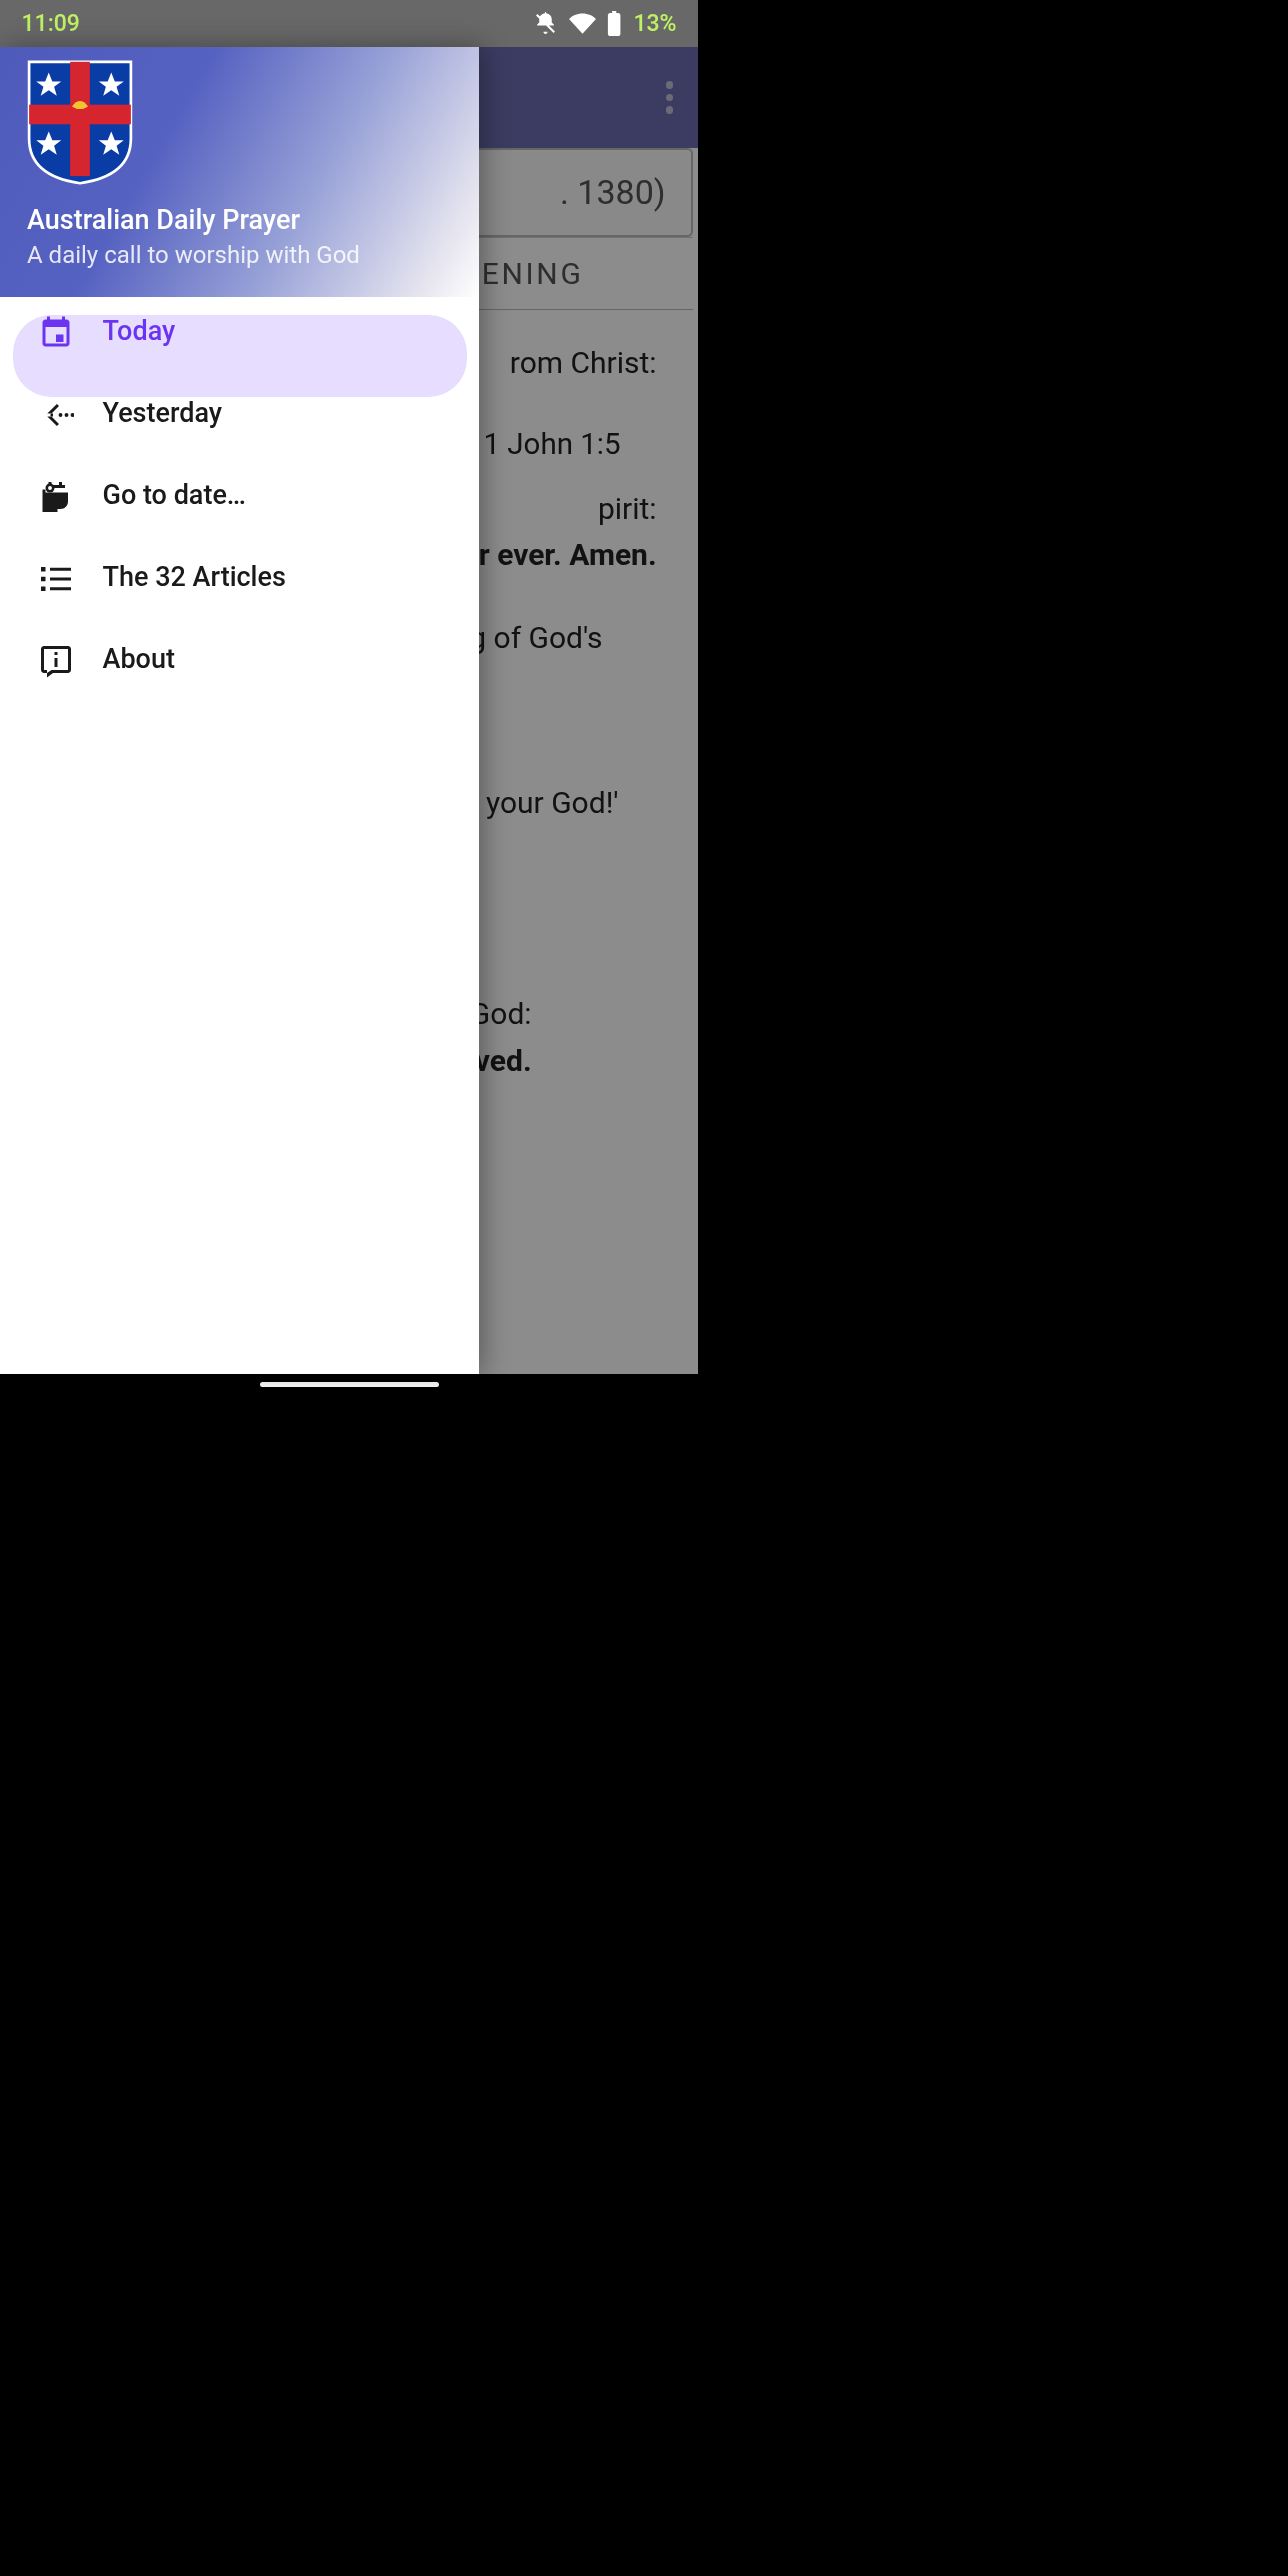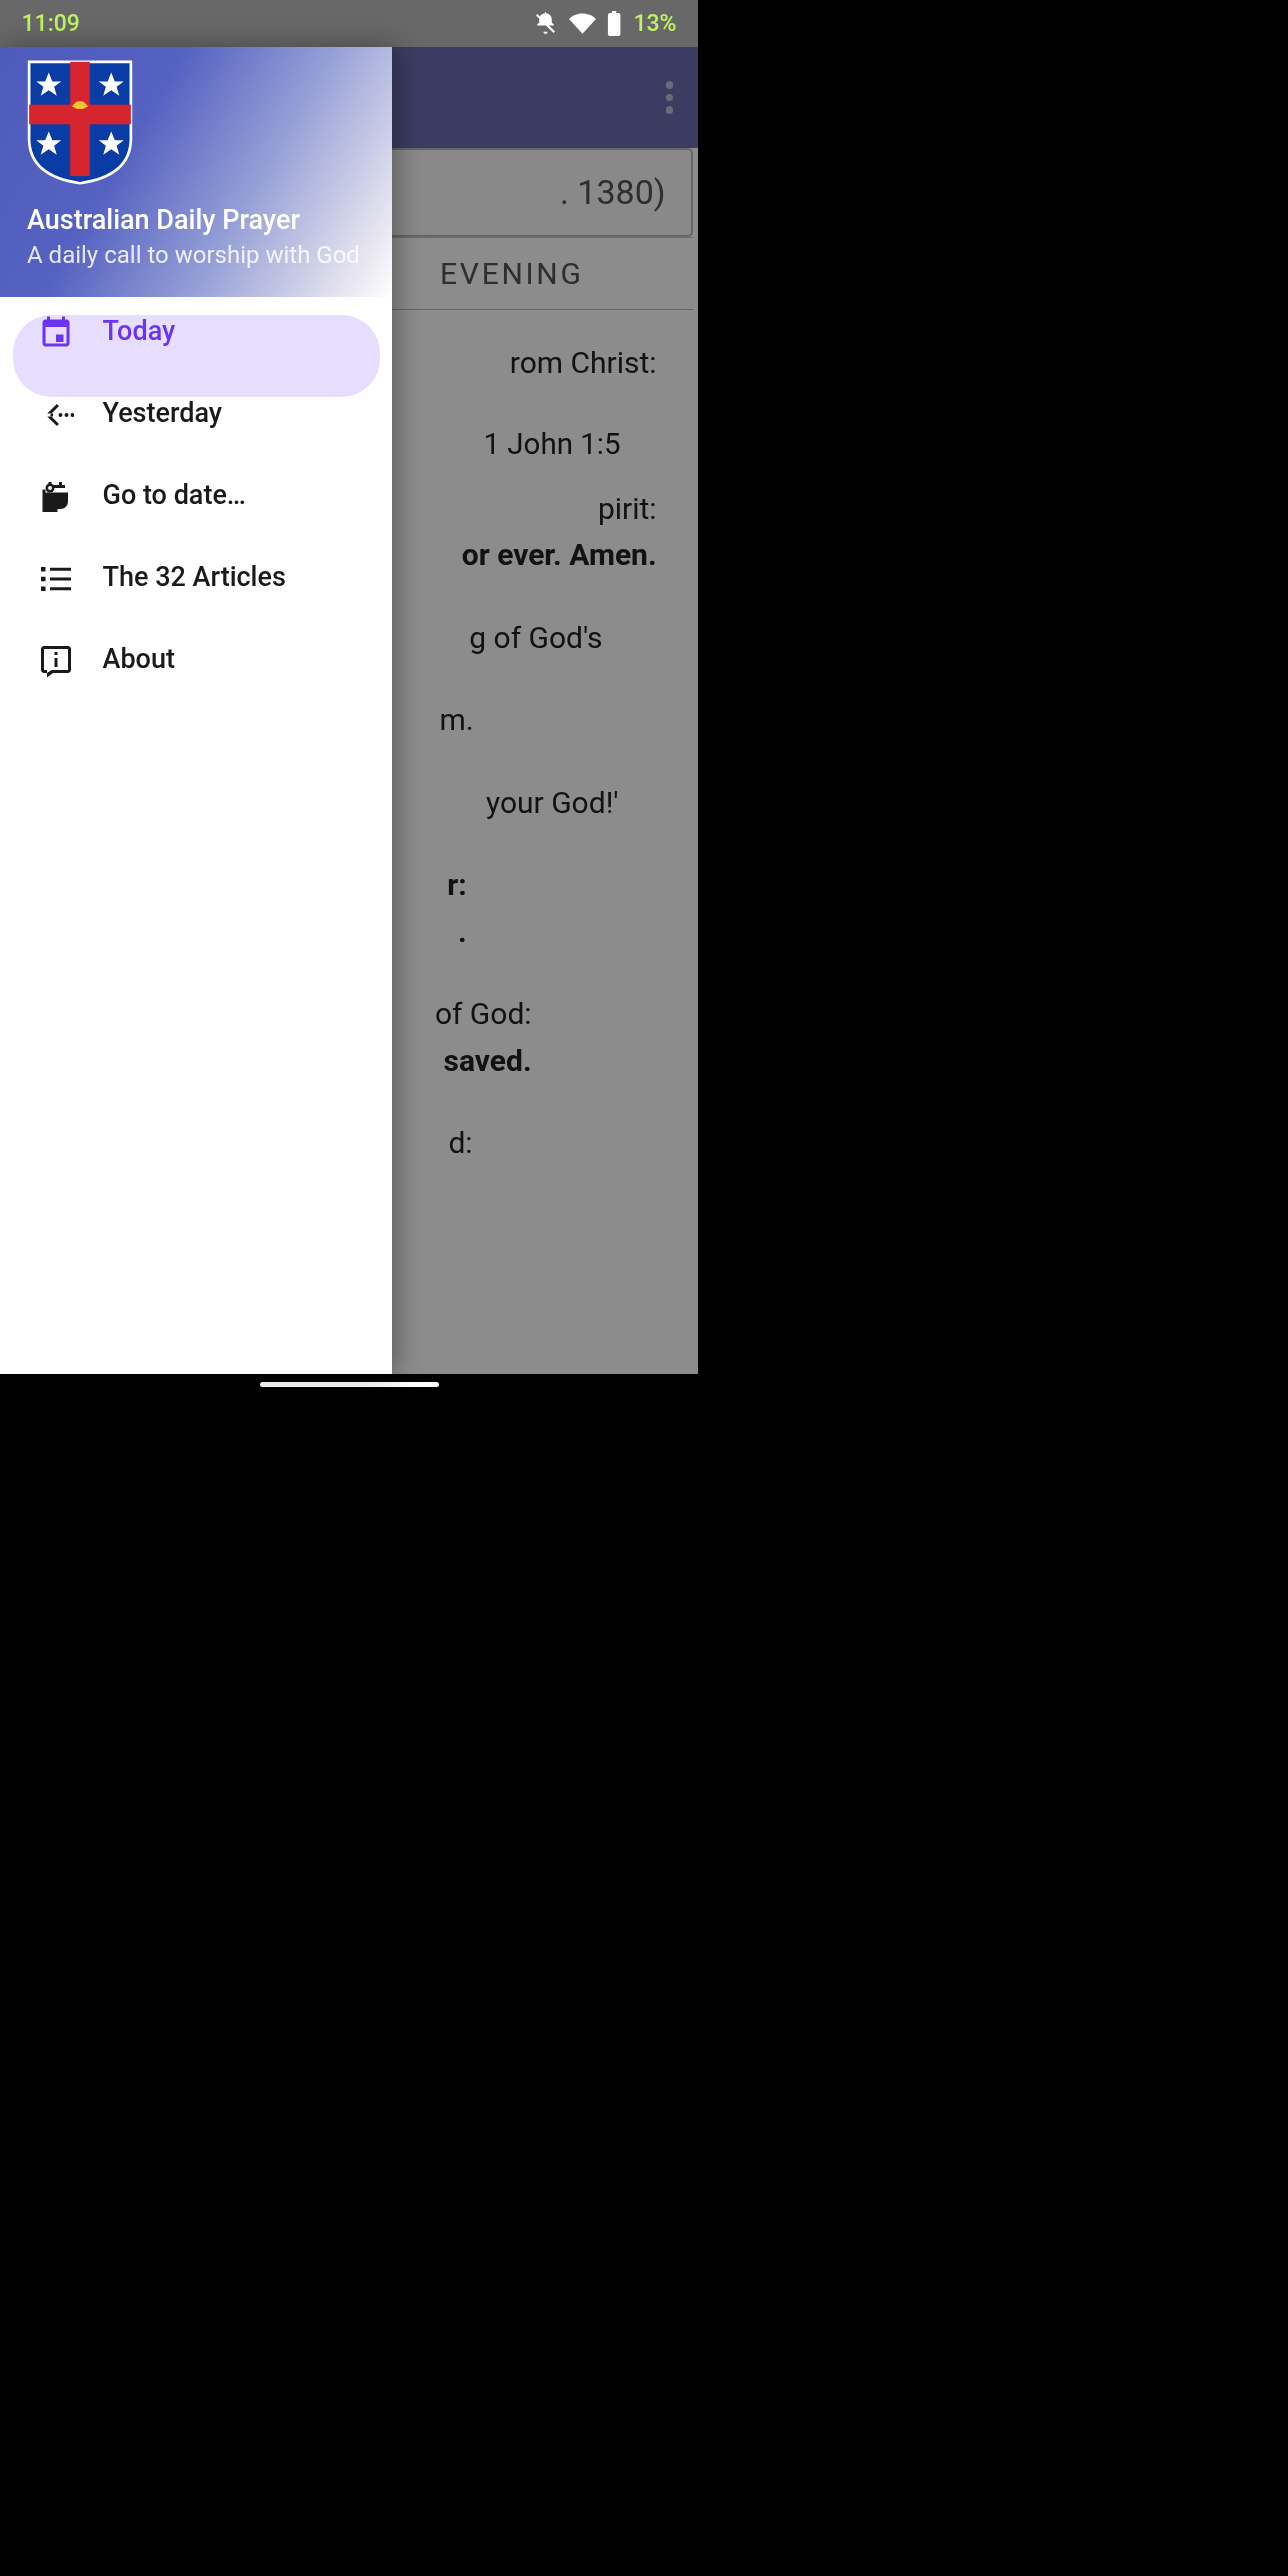--- a/index.html
+++ b/index.html
@@ -62,21 +62,21 @@
     .tabs-row { border-top:0.9px solid #ccc; border-bottom:1.8px solid #bbb; padding:18px 0; text-align:center; font-size:30px; letter-spacing:2.7px; color:#555;}
     .body-text { font-size:30px; line-height:1.55; color:#222; padding: 30px 36px 0; }
     .body-text p { margin-bottom: 36px; }
     .ref { text-align:right; padding-right:36px; font-size:29.5px; color:#222; margin-bottom:18px;}
     .bold { font-weight:700; }
 
     .drawer {
       position: absolute;
       top: 47px;
       left: 0;
-      width: 392px;
+      width: 479px;
       bottom: 21.5px;
       background: #fff;
       z-index: 10;
       box-shadow: 5.4px 0 25px rgba(0,0,0,0.35);
       display: flex;
       flex-direction: column;
     }
     .drawer-header {
       height: 250px;
       background: linear-gradient(120deg, #4f5bbb 0%, #5662c1 35%, #949ed6 62%, #e5e4ef 90%, #ffffff 100%);

